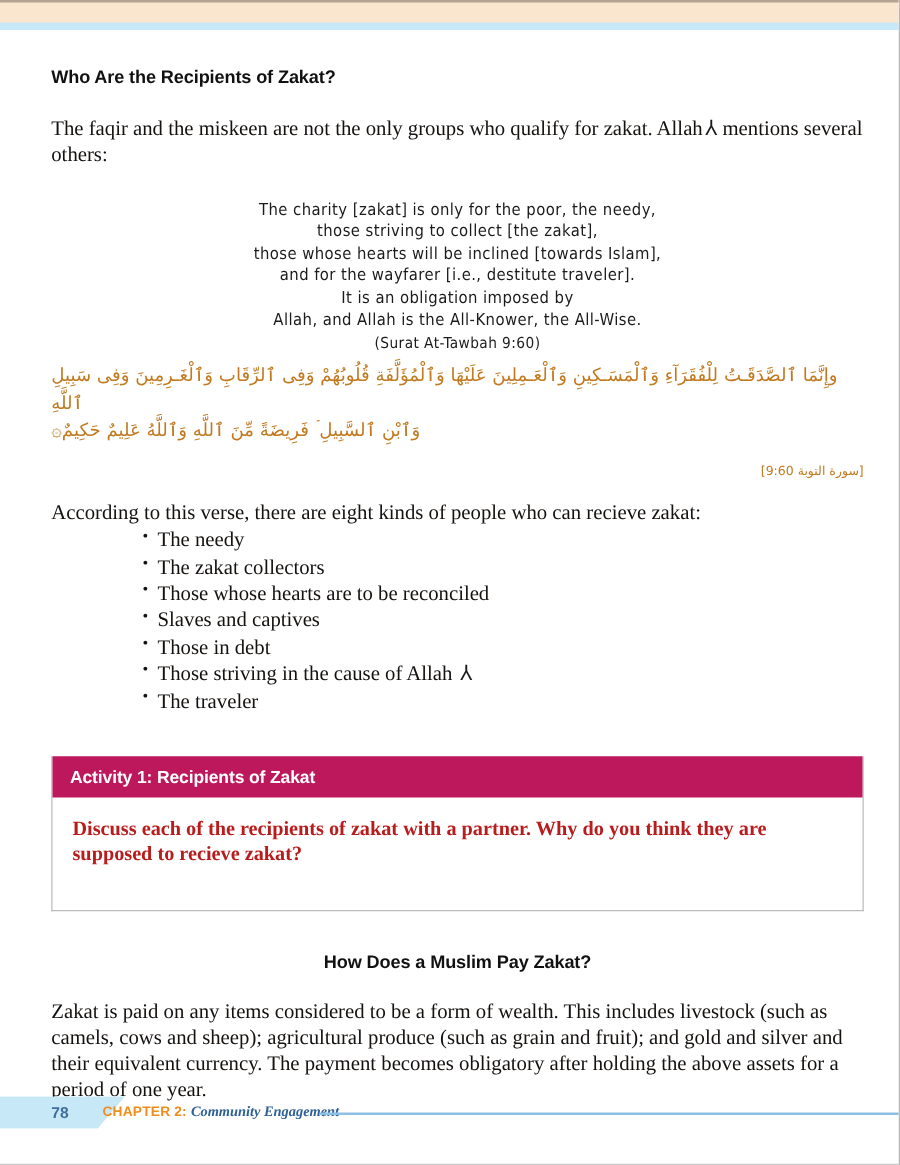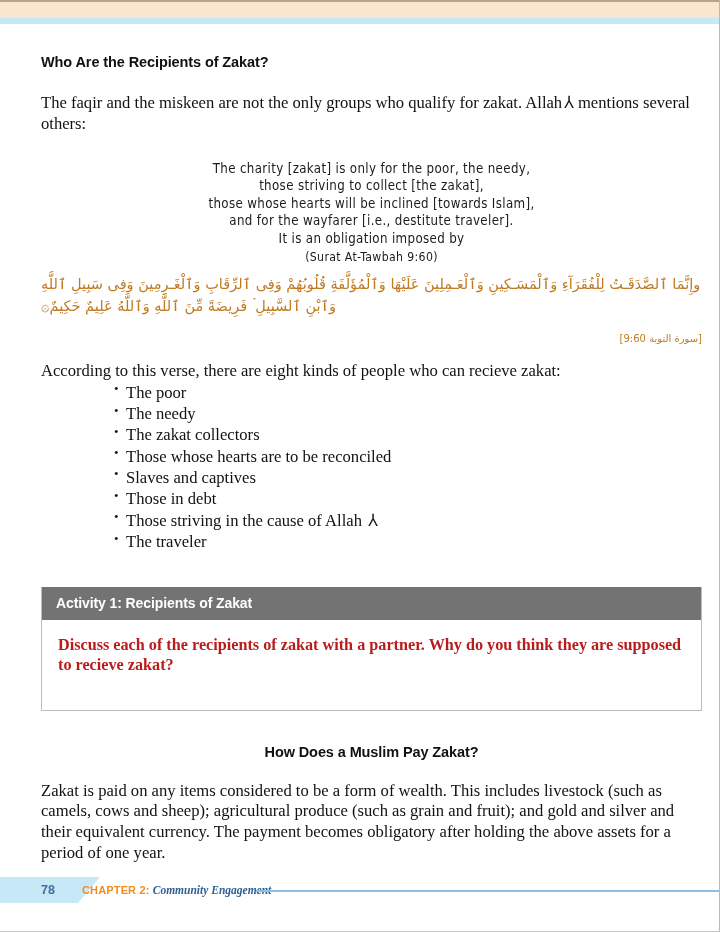--- a/index.html
+++ b/index.html
@@ -40,21 +40,21 @@
     background: #c6e8f7;
   }
 
   
   .content {
     position: absolute;
     top: 24px;
     left: 0;
     right: 0;
     bottom: 60px;
-    padding: 30px 17px 0 41px;
+    padding: 30px 28px 0 41px;
     box-sizing: border-box;
   }
 
   h2.section-heading {
     font-family: "Liberation Sans", sans-serif;
     font-size: 14.5px;
     font-weight: bold;
     color: #111111;
     margin: 0 0 22px 0;
     letter-spacing: -0.1px;
@@ -148,21 +148,21 @@
   }
 
   
   .activity-box {
     margin-top: 34px;
     border: 1px solid #bcbcbc;
     border-top: none;
     background: #ffffff;
   }
   .activity-header {
-    background: #737373;
+    background: #be185d;
     color: #ffffff;
     font-family: "Liberation Sans", sans-serif;
     font-size: 14px;
     font-weight: bold;
     padding: 8px 0 9px 14px;
     letter-spacing: -0.1px;
   }
   .activity-body {
     padding: 15px 16px 34px 16px;
   }
@@ -252,33 +252,33 @@
       <span>The faqir and the miskeen are not the only groups who qualify for zakat. Allah</span><span class="allah-glyph">⅄</span>
       <span>mentions several others:</span>
     </p>
 
     <div class="quote-block">
       <span class="qline">The charity [zakat] is only for the poor, the needy,</span>
       <span class="qline">those striving to collect [the zakat],</span>
       <span class="qline">those whose hearts will be inclined [towards Islam],</span>
       <span class="qline">and for the wayfarer [i.e., destitute traveler].</span>
       <span class="qline">It is an obligation imposed by</span>
+      <span class="qline">Allah, and Allah is the All-Knower, the All-Wise.</span>
       <span class="qref">(Surat At-Tawbah 9:60)</span>
     </div>
 
     <div class="arabic-block">
       <span class="aline">وإِنَّمَا ٱلصَّدَقَـتُ لِلْفُقَرَآءِ وَٱلْمَسَـكِينِ وَٱلْعَـمِلِينَ عَلَيْهَا وَٱلْمُؤَلَّفَةِ قُلُوبُهُمْ وَفِى ٱلرِّقَابِ وَٱلْغَـرِمِينَ وَفِى سَبِيلِ ٱللَّهِ</span>
       <span class="aline">وَٱبْنِ ٱلسَّبِيلِ ۡ فَرِيضَةً مِّنَ ٱللَّهِ وَٱللَّهُ عَلِيمٌ حَكِيمٌ۞</span>
     </div>
     <div class="arabic-ref">[سورة التوبة 9:60]</div>
 
     <p class="body-text list-intro">According to this verse, there are eight kinds of people who can recieve zakat:</p>
 
     <ul class="recipients">
-      <li><span>The poor</span></li>
       <li><span>The needy</span></li>
       <li><span>The zakat collectors</span></li>
       <li><span>Those whose hearts are to be reconciled</span></li>
       <li><span>Slaves and captives</span></li>
       <li><span>Those in debt</span></li>
       <li><span>Those striving in the cause of Allah</span><span class="allah-glyph">&nbsp;⅄</span></li>
       <li><span>The traveler</span></li>
     </ul>
 
     <div class="activity-box">

